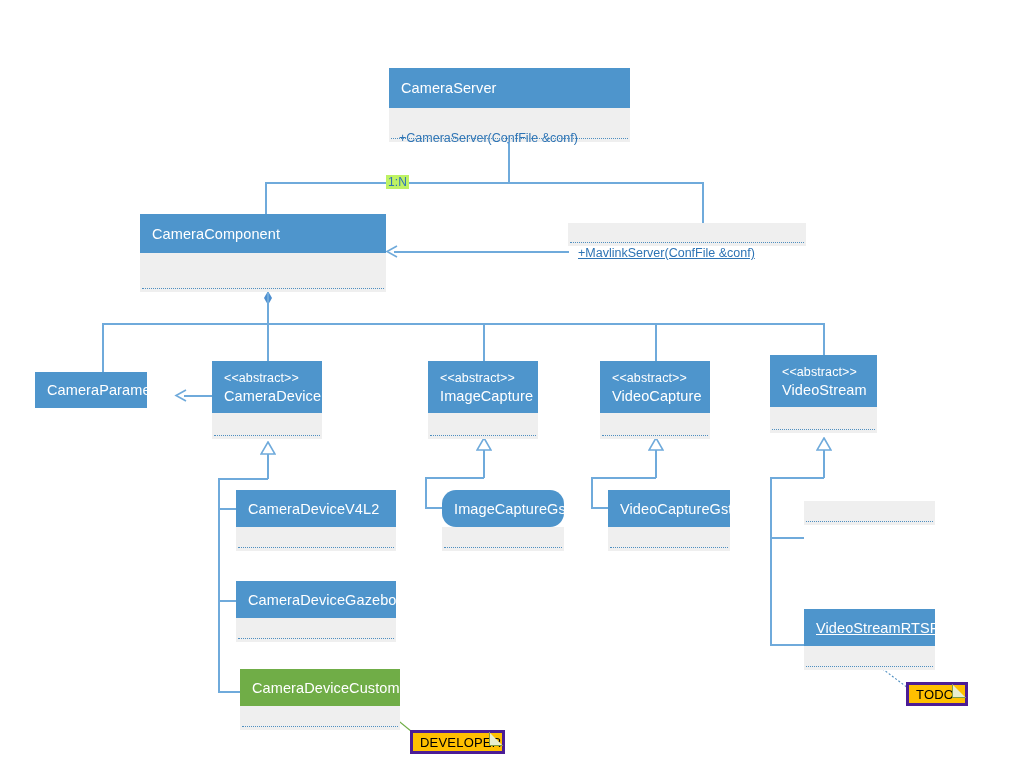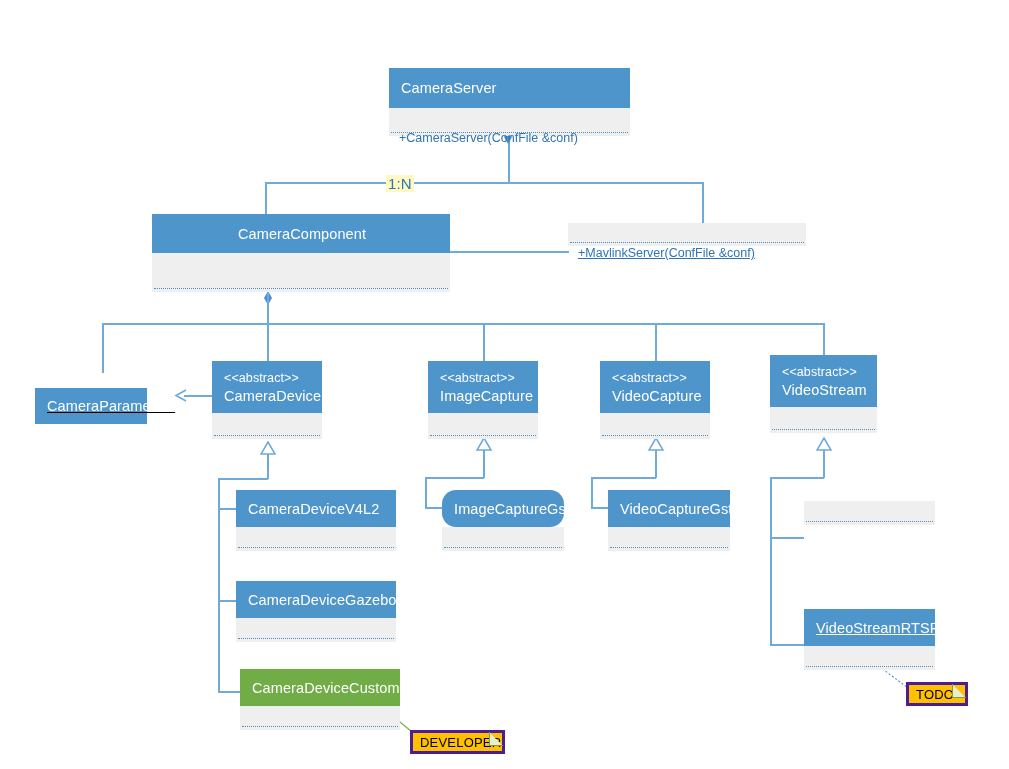--- a/index.html
+++ b/index.html
@@ -122,23 +122,23 @@
     background: #e9eecf;
   }
   .leader {
     position: absolute;
   }
   .leader svg {
     display: block;
   }
   .label {
     position: absolute;
-    font-size: 15px;
+    font-size: 12px;
     color: #2e74b5;
-    background: #fef9c3;
+    background: #bef264;
     padding: 0 2px;
     letter-spacing: 0.1px;
     text-align: right;
   }
 </style>
 </head>
 <body>
 
 <div id="canvas">
 
@@ -225,43 +225,43 @@
   <div class="leader" style="left:876px; top:664px;">
     <svg width="34" height="26" viewBox="0 0 34 26">
       <line x1="0" y1="0" x2="32" y2="24" stroke="#4f8fc0" stroke-width="1.1" stroke-dasharray="2,2"></line>
     </svg>
   </div>
 
   <div class="cls" style="left:389px; top:68px; width:241px;">
     <div class="hdr" style="height:40px;">
       <span class="cname">CameraServer</span>
     </div>
-    <div class="body" style="height:28px;">
+    <div class="body" style="height:34px;">
       <span>+CameraServer(ConfFile &amp;conf)</span>
       <span class="rule"></span>
     </div>
   </div>
 
-  <div class="cls" style="left:152px; top:214px; width:298px;text-align:center;">
+  <div class="cls" style="left:140px; top:214px; width:246px;">
     <div class="hdr" style="height:39px;">
       <span class="cname">CameraComponent</span>
     </div>
     <div class="body" style="height:39px;">
       <span class="rule"></span>
     </div>
   </div>
 
   <div class="cls" style="left:568px; top:223px; width:238px;">
     <div class="body" style="height:23px;text-decoration:underline;">
       <span>+MavlinkServer(ConfFile &amp;conf)</span>
       <span class="rule"></span>
     </div>
   </div>
 
-  <div class="cls" style="left:35px; top:388px; width:112px;text-decoration:underline;">
+  <div class="cls" style="left:35px; top:372px; width:112px;">
     <div class="hdr" style="height:36px;">
       <span class="cname">CameraParameters</span>
     </div>
   </div>
 
   <div class="cls" style="left:212px; top:361px; width:110px;">
     <div class="hdr" style="height:52px;">
       <span class="stereo">&lt;&lt;abstract&gt;&gt;</span>
       <span class="cname">CameraDevice</span>
     </div>

